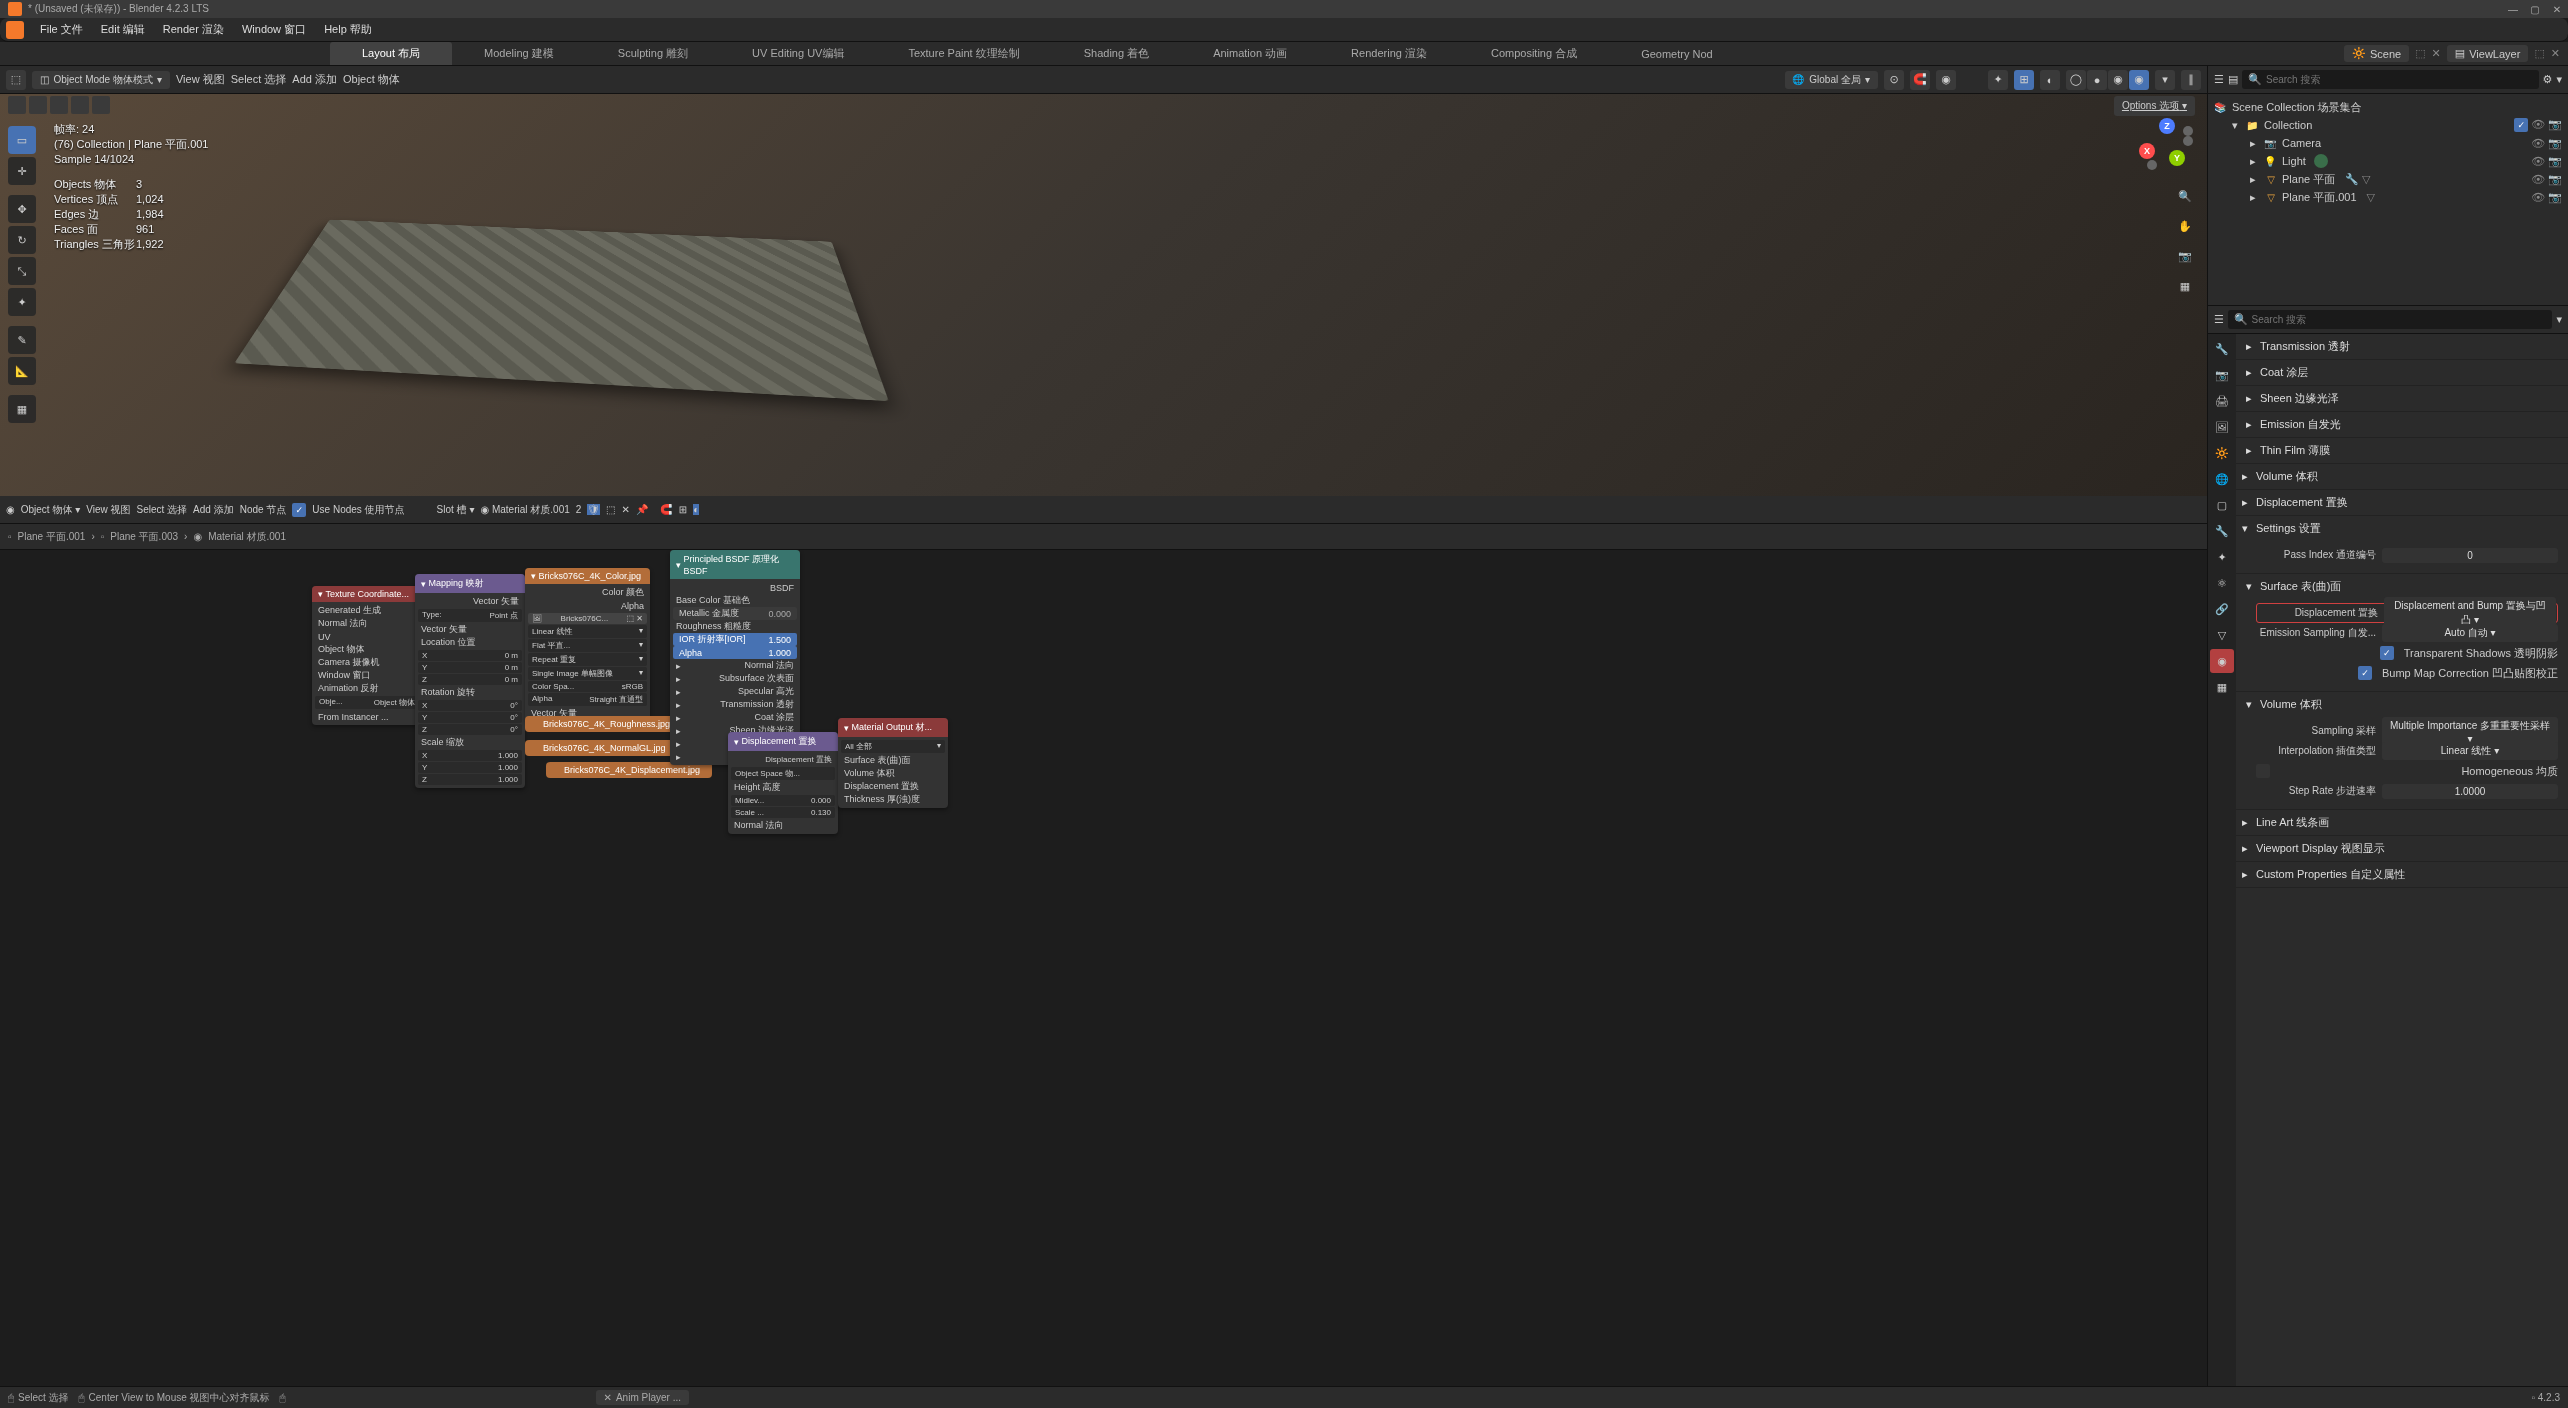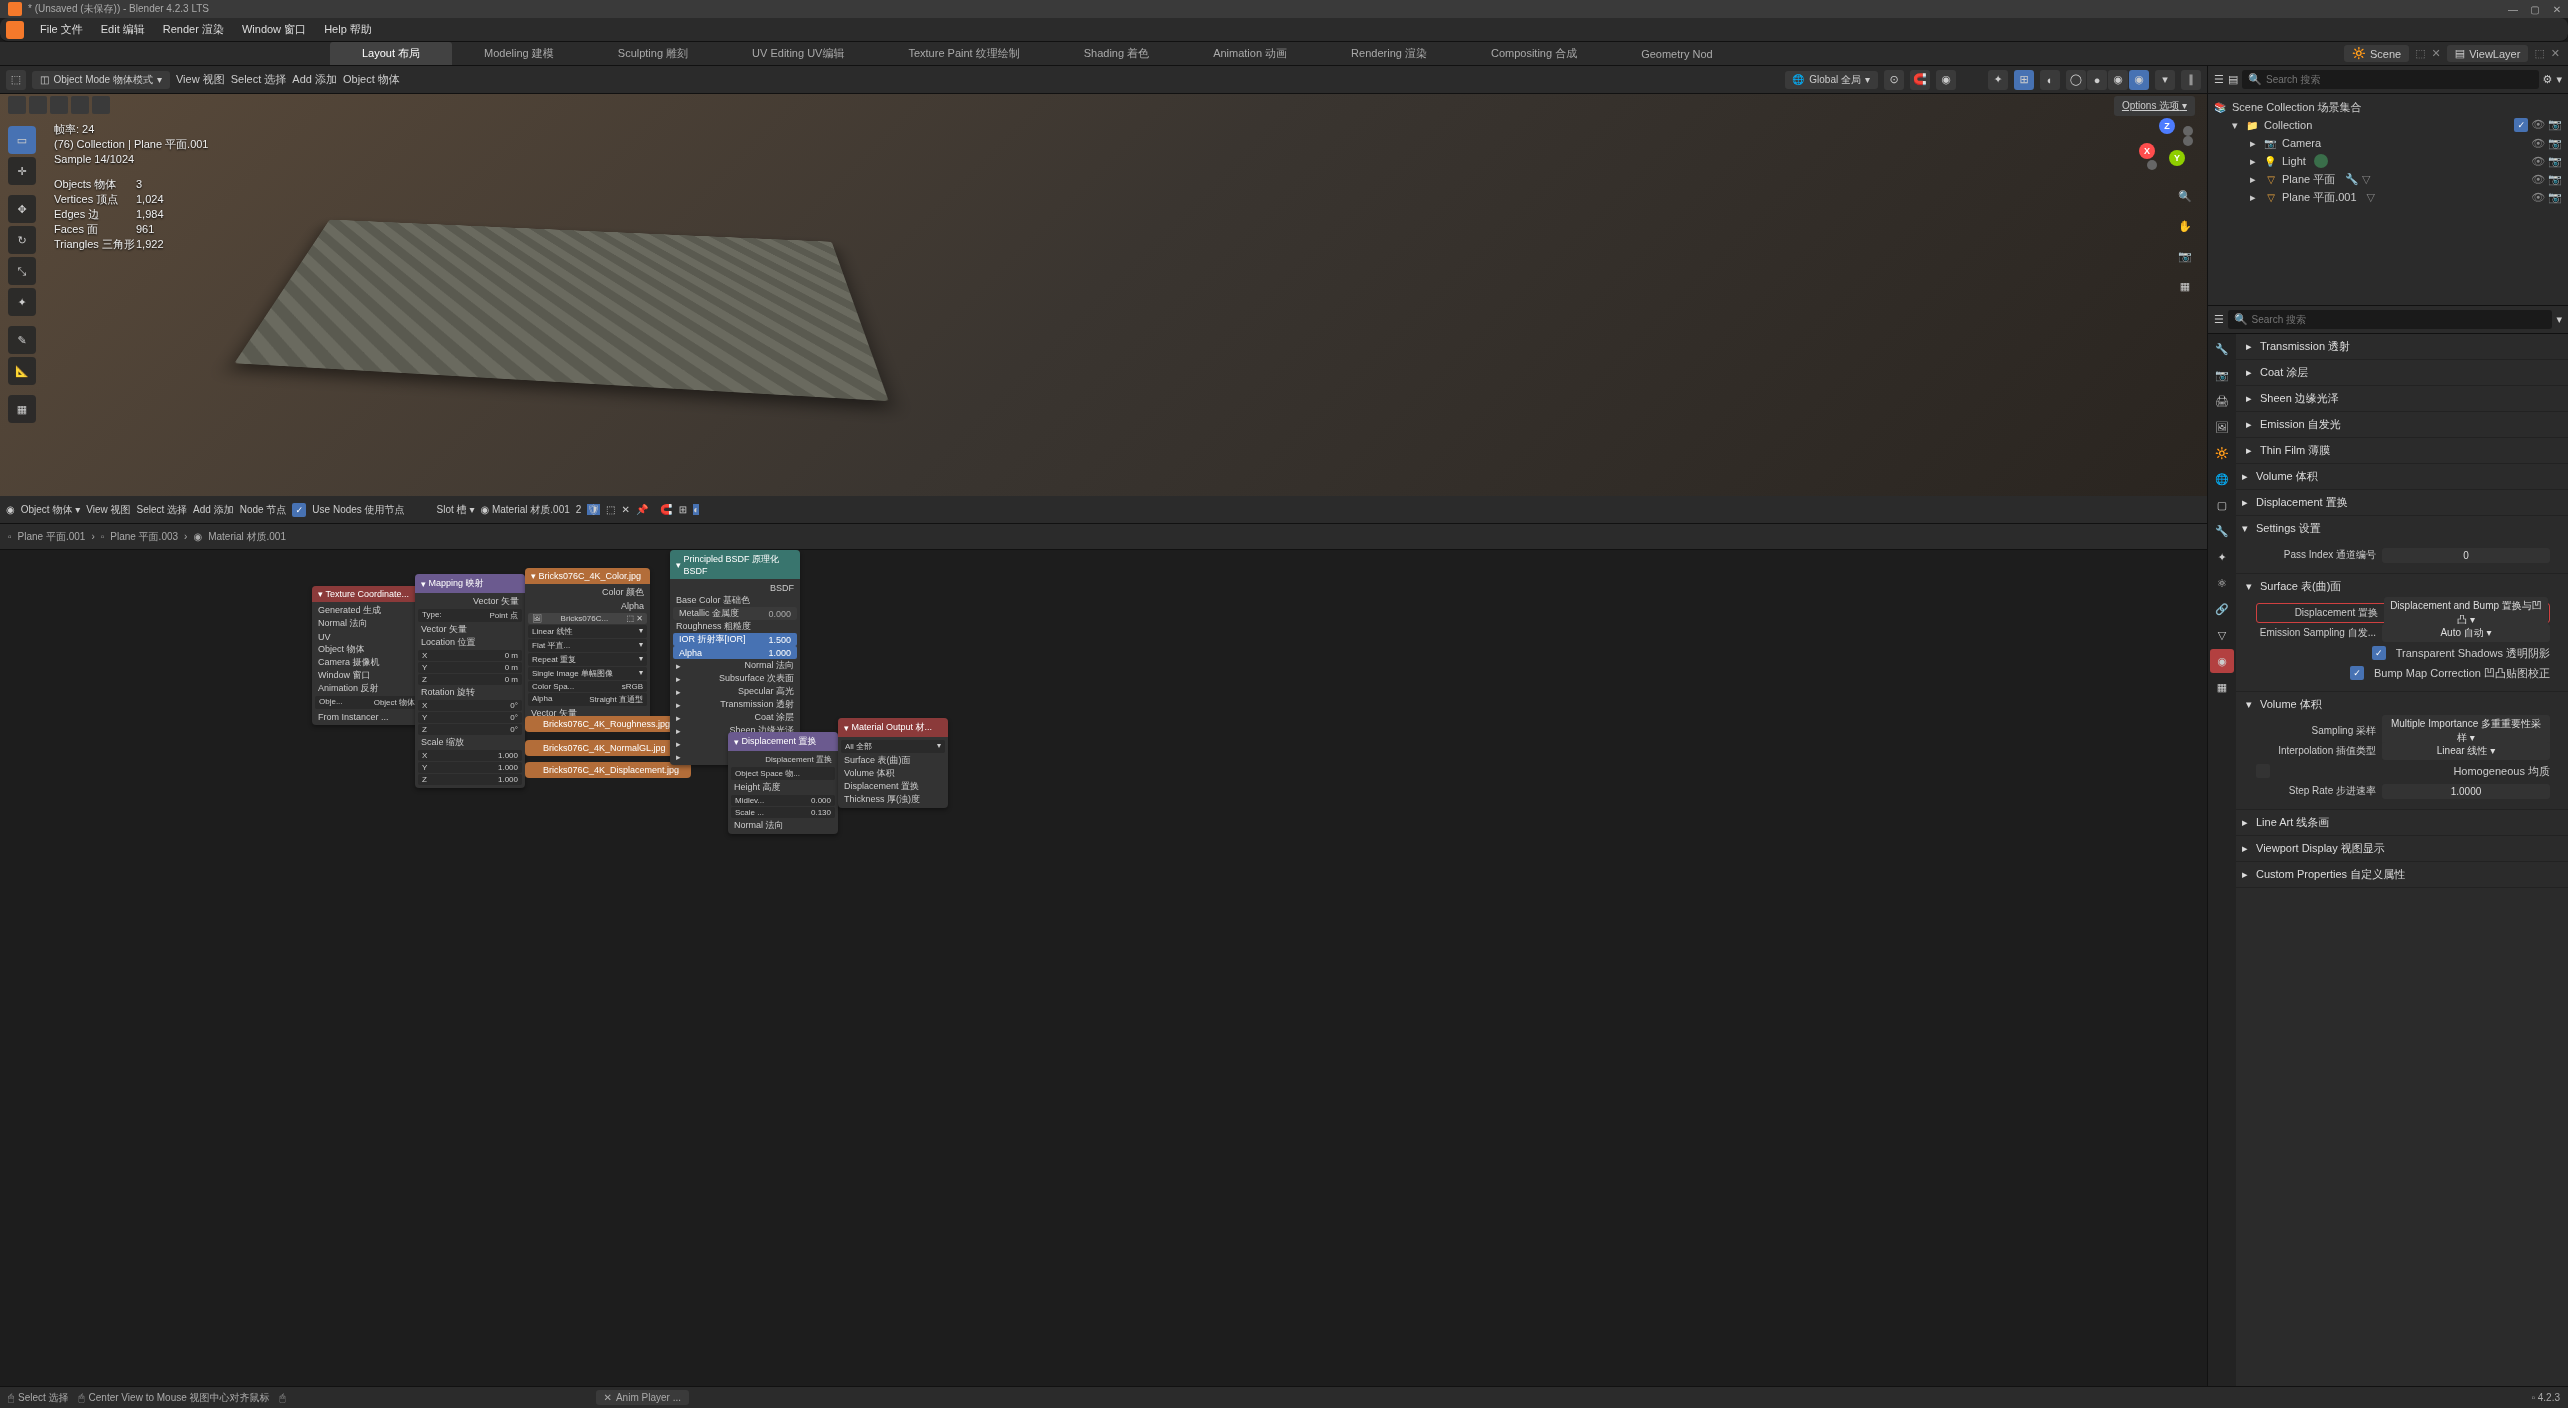--- a/index.html
+++ b/index.html
@@ -76,21 +76,21 @@
 .propsrow .search { flex: 1; background: #1a1a1a; border-radius: 3px; padding: 3px 6px; display: flex; align-items: center; gap: 4px; }
 .propsrow .search input { background: transparent; border: none; color: #777; outline: none; font-size: 10px; width: 100%; }
 .propsbody { flex: 1; display: flex; overflow: hidden; }
 .proptabs { width: 28px; background: #232323; display: flex; flex-direction: column; gap: 2px; padding: 3px 2px; }
 .proptabs .pt { width: 24px; height: 24px; border-radius: 3px; display: flex; align-items: center; justify-content: center; }
 .proptabs .pt.active { background: #4772b3; }
 .propcontent { flex: 1; overflow-y: auto; padding: 0; font-size: 11px; }
 .propcontent .section { border-bottom: 1px solid #222; }
 .propcontent .shead { padding: 5px 10px; display: flex; align-items: center; gap: 4px; color: #ddd; cursor: pointer; }
 .propcontent .shead .tri { width: 10px; }
-.propcontent .sbody { padding: 4px 18px 8px 20px; }
+.propcontent .sbody { padding: 4px 10px 8px 20px; }
 .propcontent .prow { display: flex; align-items: center; height: 20px; gap: 6px; }
 .propcontent .prow .plbl { width: 120px; text-align: right; color: #ccc; font-size: 10px; }
 .propcontent .prow .pval { flex: 1; background: #333; border-radius: 3px; padding: 2px 6px; text-align: center; font-size: 10px; color: #ddd; }
 .propcontent .prow.highlight { border: 1px solid #d04040; border-radius: 3px; padding: 1px; }
 .propcontent .prow .check { width: 14px; height: 14px; background: #4772b3; border-radius: 2px; display: inline-flex; align-items: center; justify-content: center; color: #fff; font-size: 9px; margin-right: 4px; }
 .statusbar { height: 22px; background: #2b2b2b; display: flex; align-items: center; padding: 0 8px; gap: 10px; font-size: 10px; color: #aaa; border-top: 1px solid #111; }
 .statusbar .sitem { display: flex; align-items: center; gap: 4px; }
 .statusbar .anim { background: #3a3a3a; padding: 2px 8px; border-radius: 3px; margin-left: 300px; display: flex; align-items: center; gap: 4px; }
 .statusbar .ver { margin-left: auto; }
 .chk { width: 14px; height: 14px; background: #4772b3; border-radius: 2px; display: inline-flex; align-items: center; justify-content: center; color: #fff; font-size: 9px; }
@@ -435,21 +435,21 @@
                 <span>Straight 直通型</span>
               </div>
             <div class="nrow">
                 <span>Vector 矢量</span>
               </div>
           </div>
         </div>
 
         <div class="small-node" style="left:525px;top:166px;"><span>Bricks076C_4K_Roughness.jpg</span></div>
         <div class="small-node" style="left:525px;top:190px;"><span>Bricks076C_4K_NormalGL.jpg</span></div>
-        <div class="small-node" style="left:525px;top:212px;"><span>Bricks076C_4K_Displacement.jpg</span></div>
+        <div class="small-node" style="left:546px;top:212px;"><span>Bricks076C_4K_Displacement.jpg</span></div>
 
         <div class="node" style="left:670px;top:0px;width:130px;">
           <div class="nheader teal">
               <span>▾</span>
               <span>Principled BSDF 原理化 BSDF</span>
             </div>
           <div class="nbody">
             <div class="nrow" style="justify-content:flex-end;">
                 <span>BSDF</span>
               </div>

